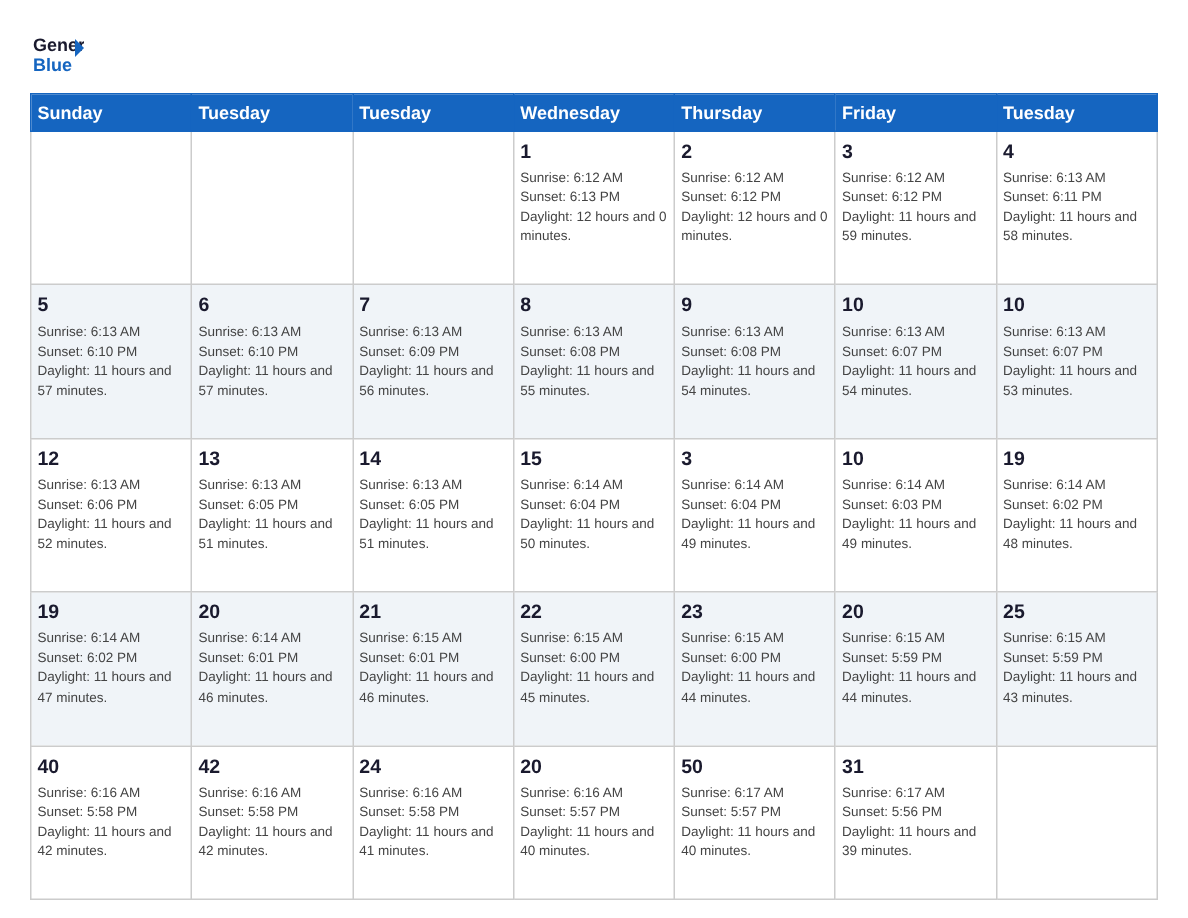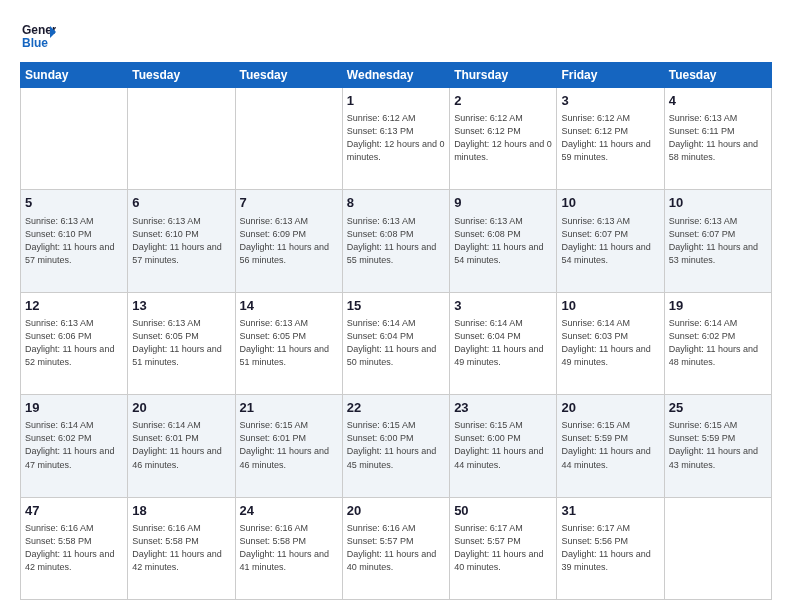--- a/index.html
+++ b/index.html
@@ -302,28 +302,28 @@
           <td>
             <span class="day-number">25</span>
             <div class="cell-info">Sunrise: 6:15 AM
 Sunset: 5:59 PM
 Daylight: 11 hours
 and 43 minutes.</div>
           </td>
         </tr>
         <tr>
           <td>
-            <span class="day-number">47</span>
+            <span class="day-number">40</span>
             <div class="cell-info">Sunrise: 6:16 AM
 Sunset: 5:58 PM
 Daylight: 11 hours
 and 42 minutes.</div>
           </td>
           <td>
-            <span class="day-number">18</span>
+            <span class="day-number">42</span>
             <div class="cell-info">Sunrise: 6:16 AM
 Sunset: 5:58 PM
 Daylight: 11 hours
 and 42 minutes.</div>
           </td>
           <td>
             <span class="day-number">24</span>
             <div class="cell-info">Sunrise: 6:16 AM
 Sunset: 5:58 PM
 Daylight: 11 hours

